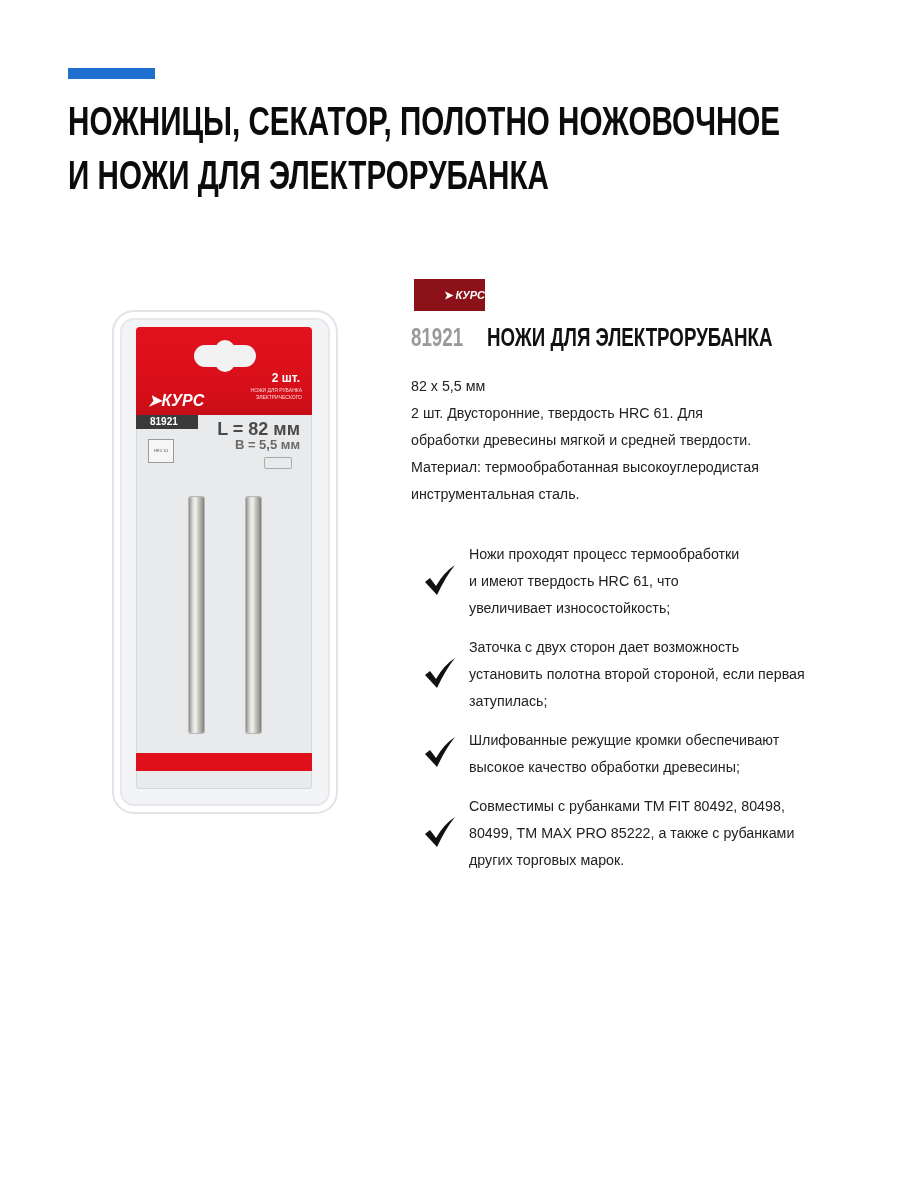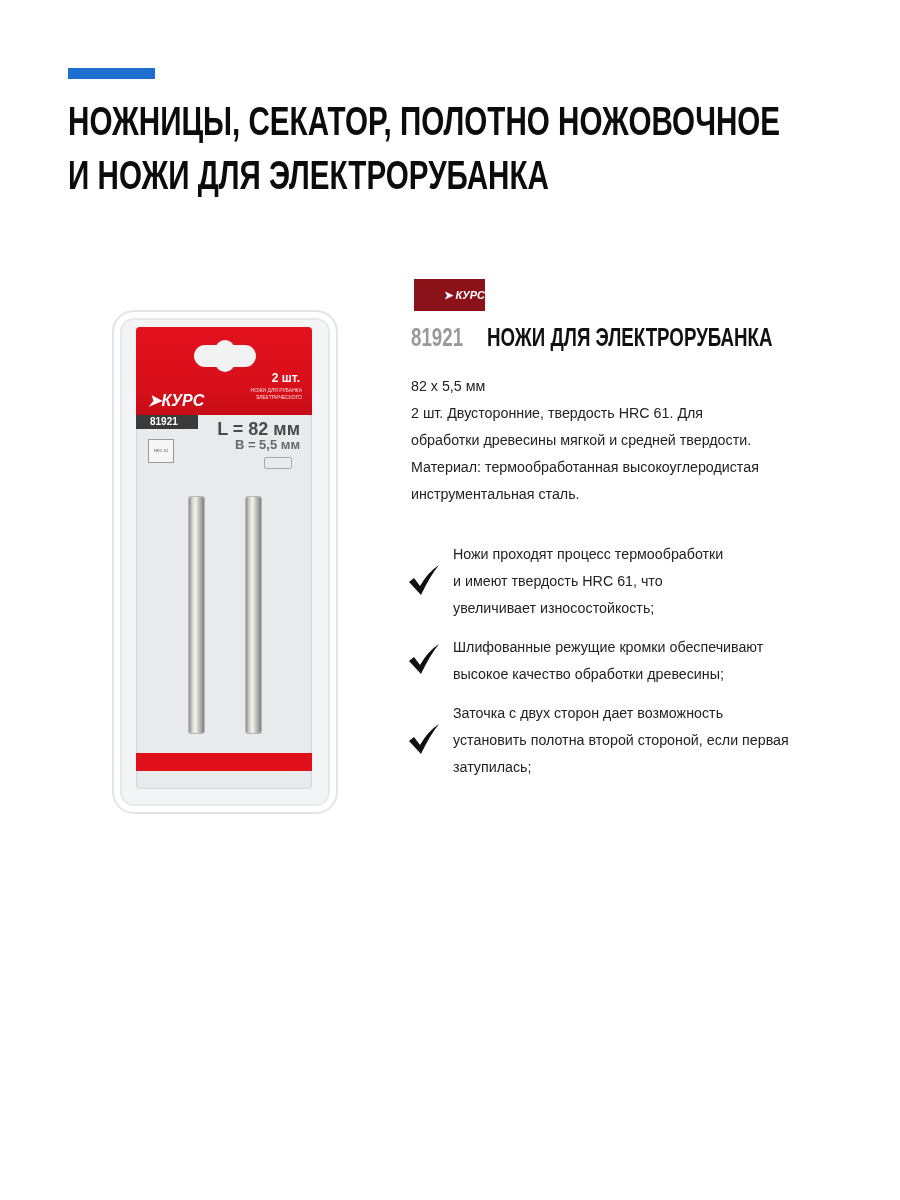--- a/index.html
+++ b/index.html
@@ -49,21 +49,21 @@
       color: #fff; font-weight: bold; font-style: italic; font-size: 11px; line-height: 32px; text-align: right;
     }
     .brand-logo .arrow { display: inline-block; margin-right: 2px; font-style: normal; }
     .article { position: absolute; left: 411px; top: 322px; font-weight: bold; font-size: 26px; color: #9a9a9a;
       transform: scaleX(0.72); transform-origin: left top; white-space: nowrap; }
     .product-name { position: absolute; left: 487px; top: 322px; font-weight: bold; font-size: 26px; color: #111;
       transform: scaleX(0.72); transform-origin: left top; white-space: nowrap; }
     .desc { position: absolute; left: 411px; top: 372px; font-size: 15.5px; line-height: 27px; color: #222; margin: 0;
       transform: scaleX(0.92); transform-origin: left top; white-space: nowrap; }
     .desc div { height: 27px; }
-    .features { position: absolute; left: 406px; top: 540px; width: 460px; margin: 0; padding: 0; list-style: none; }
+    .features { position: absolute; left: 422px; top: 540px; width: 460px; margin: 0; padding: 0; list-style: none; }
     .feature { position: relative; margin-bottom: 12px; }
     .check { position: absolute; left: 0; width: 36px; height: 36px; }
     .feature-text { margin-left: 47px; font-size: 15.5px; line-height: 27px; color: #222;
       transform: scaleX(0.92); transform-origin: left top; white-space: nowrap; }
     .feature-text div { height: 27px; }
   </style>
 </head>
 <body>
 
 <div class="accent-bar"></div>
@@ -113,31 +113,41 @@
     <svg class="check" style="top:22px" viewBox="0 0 36 36">
         <path d="M3 20 L8 16 L14 24 Q22 10 33 3 Q24 14 15 33 Z" fill="#111"></path>
       </svg>
     <div class="feature-text">
       <div>Ножи проходят процесс термообработки</div>
       <div>и имеют твердость HRC 61, что</div>
       <div>увеличивает износостойкость;</div>
     </div>
   </li>
   <li class="feature">
+    <svg class="check" style="top:22px" viewBox="0 0 36 36">
+        <path d="M3 20 L8 16 L14 24 Q22 10 33 3 Q24 14 15 33 Z" fill="#111"></path>
+      </svg>
+    <div class="feature-text">
+      <div>Заточка с двух сторон дает возможность</div>
+      <div>установить полотна второй стороной, если первая</div>
+      <div>затупилась;</div>
+    </div>
+  </li>
+  <li class="feature">
     <svg class="check" style="top:8px" viewBox="0 0 36 36">
         <path d="M3 20 L8 16 L14 24 Q22 10 33 3 Q24 14 15 33 Z" fill="#111"></path>
       </svg>
     <div class="feature-text">
       <div>Шлифованные режущие кромки обеспечивают</div>
       <div>высокое качество обработки древесины;</div>
     </div>
   </li>
   <li class="feature">
     <svg class="check" style="top:22px" viewBox="0 0 36 36">
         <path d="M3 20 L8 16 L14 24 Q22 10 33 3 Q24 14 15 33 Z" fill="#111"></path>
       </svg>
     <div class="feature-text">
-      <div>Заточка с двух сторон дает возможность</div>
-      <div>установить полотна второй стороной, если первая</div>
-      <div>затупилась;</div>
+      <div>Совместимы с рубанками ТМ FIT 80492, 80498,</div>
+      <div>80499, ТМ MAX PRO 85222, а также с рубанками</div>
+      <div>других торговых марок.</div>
     </div>
   </li>
 </ul>
 
 </body></html>

